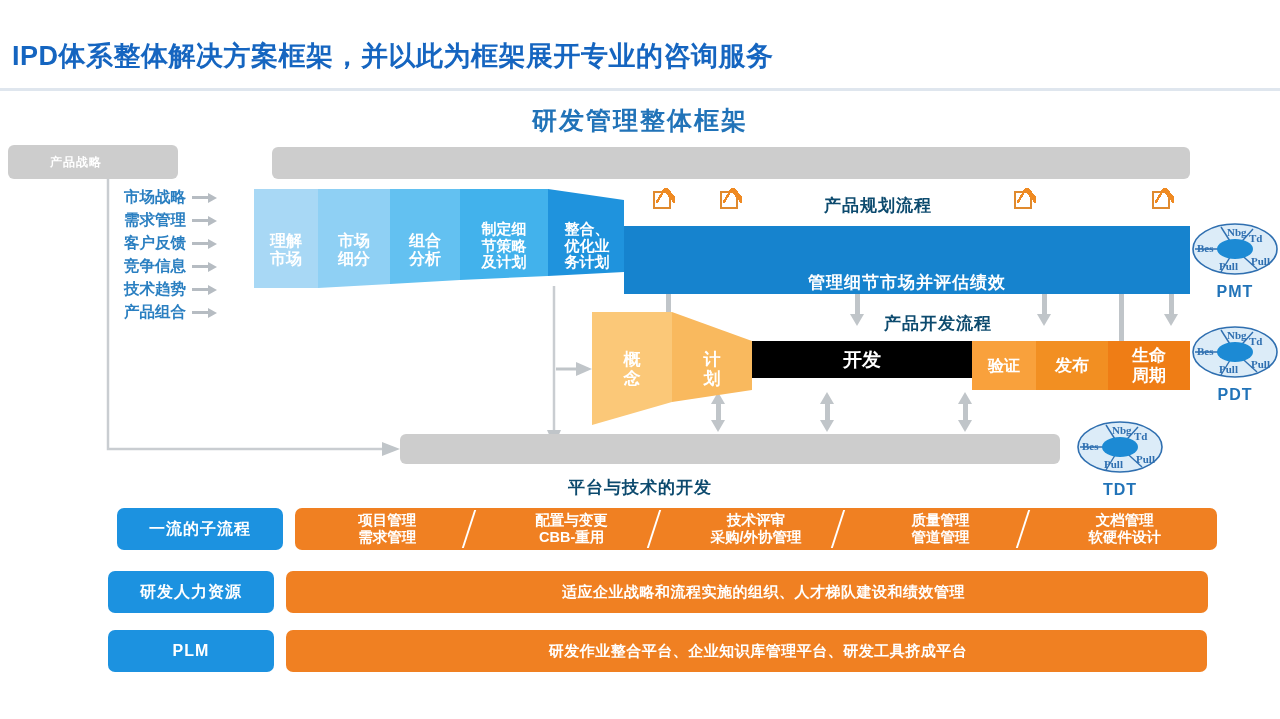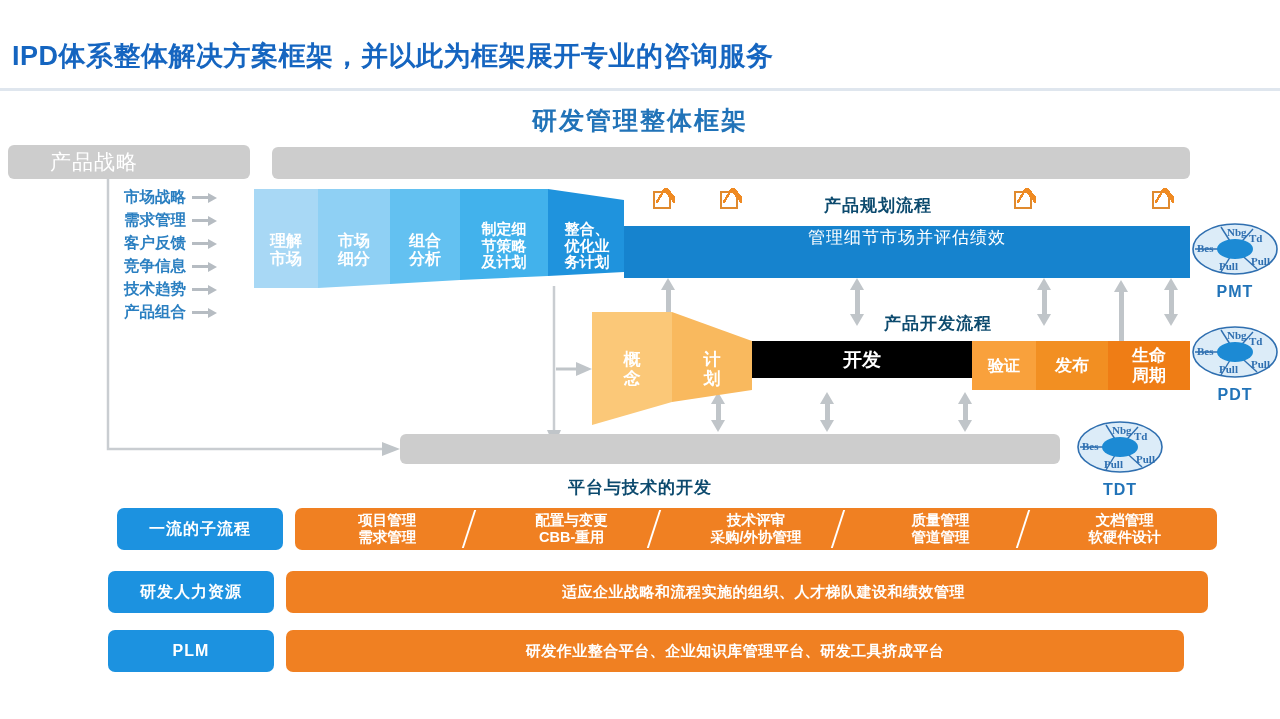--- a/index.html
+++ b/index.html
@@ -27,23 +27,23 @@
     font-size:25px;color:#2173b8;font-weight:bold;
     letter-spacing:2px;
   }
   
   #canvas{position:absolute;left:0;top:0;width:1280px;height:719px;}
   
   .grey-bar{
     position:absolute;background:#cdcdcd;border-radius:6px;
   }
   .strategy-box{
-    position:absolute;left:8px;top:145px;width:242px;height:34px;
+    position:absolute;left:8px;top:145px;width:170px;height:34px;
     background:#cdcdcd;border-radius:6px;
-    color:#ffffff;font-size:21px;font-weight:normal;
+    color:#ffffff;font-size:12px;font-weight:bold;
     display:flex;align-items:center;padding-left:42px;
     box-sizing:border-box;letter-spacing:1px;
   }
   .top-grey{left:272px;top:147px;width:918px;height:32px;}
   .bottom-grey{left:400px;top:434px;width:660px;height:30px;}
   
   .inputs{position:absolute;left:124px;top:186px;}
   .input-row{
     height:23px;display:flex;align-items:center;
     font-size:15.5px;color:#2a7fc1;font-weight:bold;white-space:nowrap;
@@ -58,23 +58,23 @@
     content:"";position:absolute;left:16px;top:0;
     border-left:9px solid #b6bcc2;border-top:5px solid transparent;border-bottom:5px solid transparent;
   }
   
   .funnel-seg{
     position:absolute;display:flex;align-items:center;justify-content:center;
     color:#ffffff;font-weight:bold;text-align:center;line-height:1.12;
   }
   
   .blue-bar{
-    position:absolute;left:624px;top:226px;width:566px;height:52px;
-    background:#1683ce;color:#fff;font-size:17px;font-weight:normal;
-    display:flex;align-items:flex-start;justify-content:center;letter-spacing:1px;
+    position:absolute;left:624px;top:226px;width:566px;height:68px;
+    background:#1683ce;color:#fff;font-size:17px;font-weight:bold;
+    display:flex;align-items:flex-end;justify-content:center;letter-spacing:1px;
   }
   .proc-label{
     position:absolute;font-size:17px;color:#0c4a6e;font-weight:bold;letter-spacing:1px;
   }
   .lbl-plan{left:824px;top:194px;}
   .lbl-dev{left:884px;top:312px;}
   .lbl-platform{left:0;top:476px;width:1280px;text-align:center;}
   
   .tick{
     position:absolute;width:18px;height:18px;border:2px solid #e08a2e;box-sizing:border-box;
@@ -362,14 +362,14 @@
   </div>
 </div>
 
 <div class="bottom-row" style="left:108px;top:571px;width:1100px;">
   <div class="row-key">研发人力资源</div>
   <div class="row-body row-single" style="width:922px;padding-left:33px;">适应企业战略和流程实施的组织、人才梯队建设和绩效管理</div>
 </div>
 
 <div class="bottom-row" style="left:108px;top:630px;width:1100px;">
   <div class="row-key">PLM</div>
-  <div class="row-body row-single" style="width:898px;">研发作业整合平台、企业知识库管理平台、研发工具挤成平台</div>
+  <div class="row-body row-single" style="width:898px;padding-left:23px;">研发作业整合平台、企业知识库管理平台、研发工具挤成平台</div>
 </div>
 
 </body></html>

